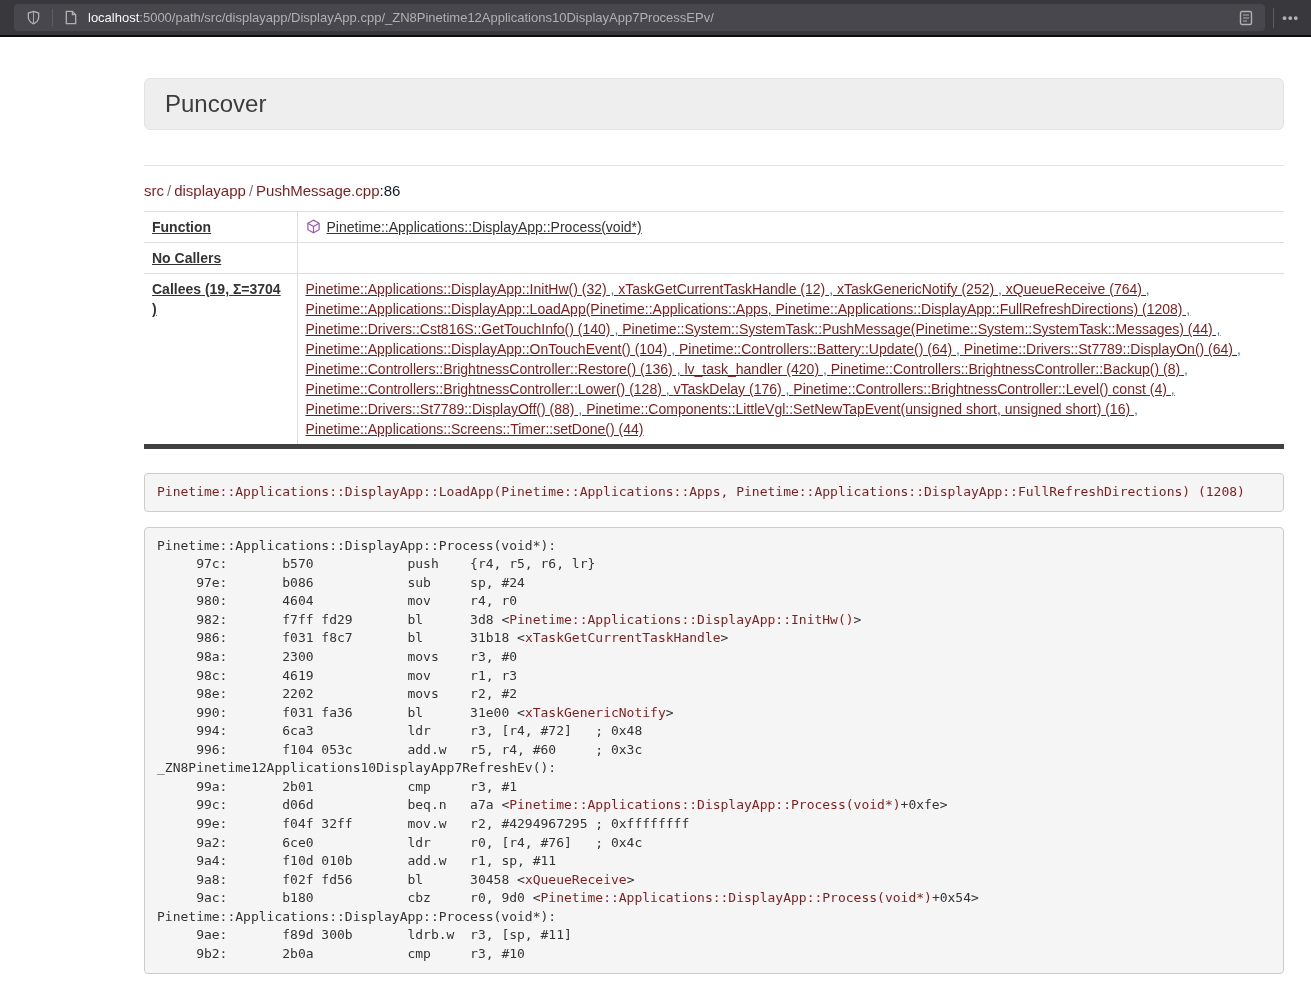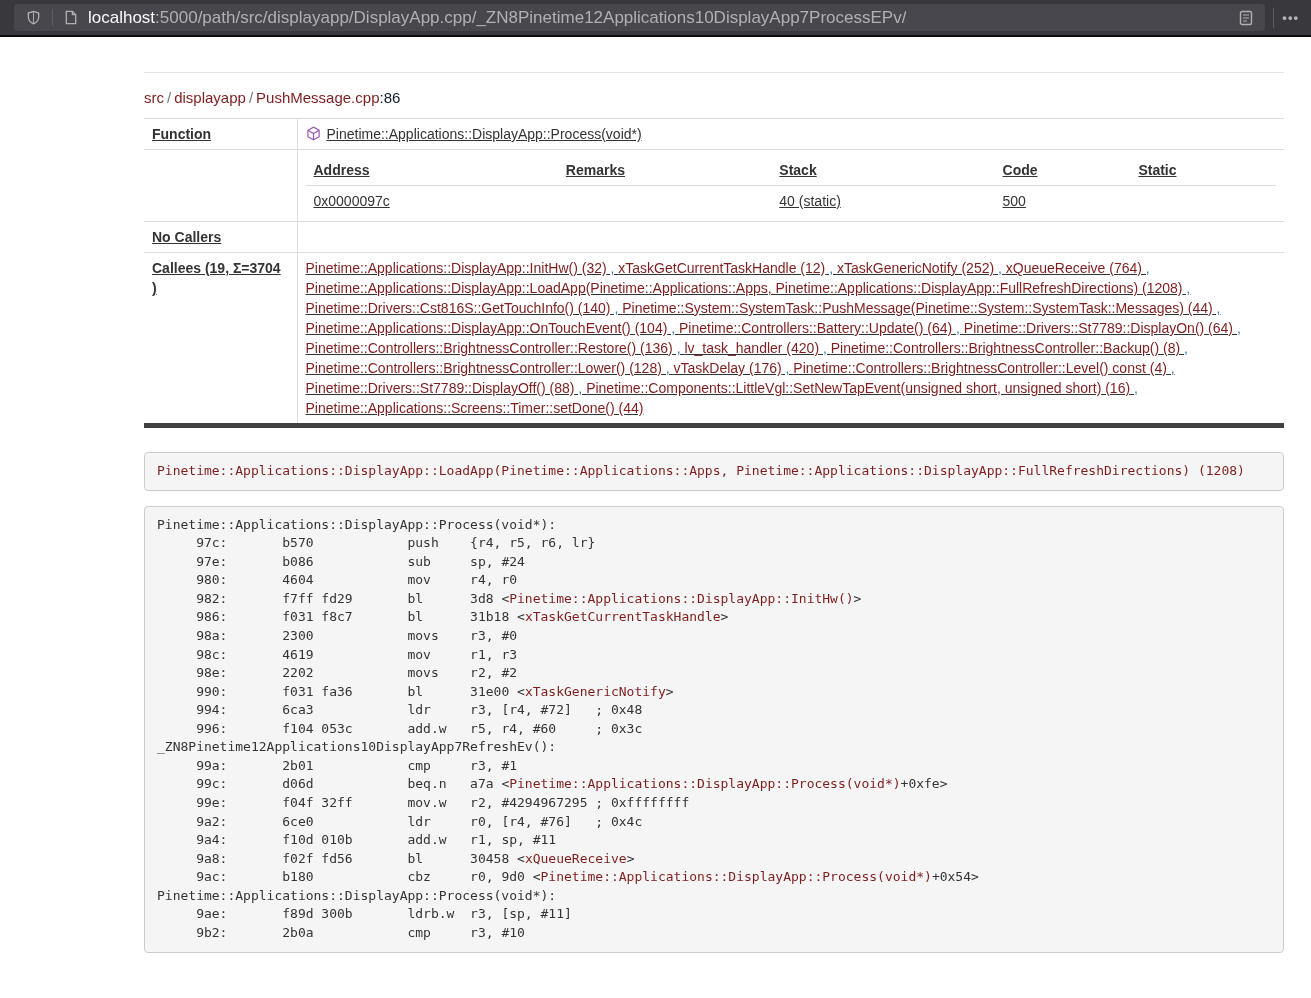--- a/index.html
+++ b/index.html
@@ -9,21 +9,21 @@
     background:#fff; color:#333;
     font-family:"Liberation Sans", sans-serif; font-size:14px;
   }
   
   .browser-bar{
     height:35px; background:#38383d; display:flex; align-items:center;
   }
   .url-bar{
     margin-left:14px; height:27px; flex:1; background:#47474d;
     border-radius:4px; display:flex; align-items:center;
-    color:#b1b1b3; font-size:17px; padding:0 8px; min-width:0;
+    color:#b1b1b3; font-size:13px; padding:0 8px; min-width:0;
   }
   .chrome-sep{ width:1px; height:17px; background:#5c5c61; margin:0 7px; }
   .url-text{ white-space:nowrap; overflow:hidden; margin-left:6px; }
   .url-host{ color:#f9f9fa; }
   .toolbar-right{ display:flex; align-items:center; }
   .toolbar-divider{ width:1px; height:20px; background:#5c5c61; margin:0 8px; }
   .menu-dots{ color:#b1b1b3; font-size:13px; letter-spacing:1px; margin-right:12px; font-weight:bold; }
   .icon-btn{ display:flex; align-items:center; justify-content:center; padding:0 4px; }
   .chrome-bottom{ height:2px; background:#0c0c0d; }
   
@@ -92,61 +92,39 @@
   </div>
   <div class="toolbar-right">
     <span class="toolbar-divider"></span>
     <span class="menu-dots">•••</span>
   </div>
 </div>
 <div class="chrome-bottom"></div>
 
 <div class="page">
 
+  <div class="title-panel">
+    <h1>Puncover</h1>
+  </div>
 
   <hr>
 
   <div class="breadcrumb">
     <a href="#">src</a><span class="sep">/</span><a href="#">displayapp</a><span class="sep">/</span><a href="#">PushMessage.cpp</a><span class="linenum">:86</span>
   </div>
 
   <table class="fn">
     <tbody>
       <tr>
         <th class="rowhead">Function</th>
         <td class="fn-name-cell">
           <svg width="15" height="15" viewBox="0 0 16 16" fill="none" stroke="#9b59b6" stroke-width="1.3">
             <path d="M8 1.2 L14 4.6 V11.4 L8 14.8 L2 11.4 V4.6 Z"></path>
             <path d="M2 4.6 L8 8 L14 4.6 M8 8 V14.8"></path>
           </svg><span>Pinetime::Applications::DisplayApp::Process(void*)</span>
-        </td>
-      </tr>
-      <tr>
-        <th class="rowhead"></th>
-        <td class="nested-wrap">
-          <table class="inner">
-            <thead>
-              <tr>
-                <th class="col-address">Address</th>
-                <th class="col-remarks">Remarks</th>
-                <th class="col-stack">Stack</th>
-                <th class="col-code">Code</th>
-                <th class="col-static">Static</th>
-              </tr>
-            </thead>
-            <tbody>
-              <tr>
-                <td>0x0000097c</td>
-                <td></td>
-                <td>40 (static)</td>
-                <td>500</td>
-                <td></td>
-              </tr>
-            </tbody>
-          </table>
         </td>
       </tr>
       <tr>
         <th class="rowhead">No Callers</th>
         <td></td>
       </tr>
       <tr>
         <th class="rowhead">Callees (19, Σ=3704 )</th>
         <td class="callees"><a href="#">Pinetime::Applications::DisplayApp::InitHw() (32)</a><span class="callee-sep"> , </span><a href="#">xTaskGetCurrentTaskHandle (12)</a><span class="callee-sep"> , </span><a href="#">xTaskGenericNotify (252)</a><span class="callee-sep"> , </span><a href="#">xQueueReceive (764)</a><span class="callee-sep"> , </span><a href="#">Pinetime::Applications::DisplayApp::LoadApp(Pinetime::Applications::Apps, Pinetime::Applications::DisplayApp::FullRefreshDirections) (1208)</a><span class="callee-sep"> , </span><a href="#">Pinetime::Drivers::Cst816S::GetTouchInfo() (140)</a><span class="callee-sep"> , </span><a href="#">Pinetime::System::SystemTask::PushMessage(Pinetime::System::SystemTask::Messages) (44)</a><span class="callee-sep"> , </span><a href="#">Pinetime::Applications::DisplayApp::OnTouchEvent() (104)</a><span class="callee-sep"> , </span><a href="#">Pinetime::Controllers::Battery::Update() (64)</a><span class="callee-sep"> , </span><a href="#">Pinetime::Drivers::St7789::DisplayOn() (64)</a><span class="callee-sep"> , </span><a href="#">Pinetime::Controllers::BrightnessController::Restore() (136)</a><span class="callee-sep"> , </span><a href="#">lv_task_handler (420)</a><span class="callee-sep"> , </span><a href="#">Pinetime::Controllers::BrightnessController::Backup() (8)</a><span class="callee-sep"> , </span><a href="#">Pinetime::Controllers::BrightnessController::Lower() (128)</a><span class="callee-sep"> , </span><a href="#">vTaskDelay (176)</a><span class="callee-sep"> , </span><a href="#">Pinetime::Controllers::BrightnessController::Level() const (4)</a><span class="callee-sep"> , </span><a href="#">Pinetime::Drivers::St7789::DisplayOff() (88)</a><span class="callee-sep"> , </span><a href="#">Pinetime::Components::LittleVgl::SetNewTapEvent(unsigned short, unsigned short) (16)</a><span class="callee-sep"> , </span><a href="#">Pinetime::Applications::Screens::Timer::setDone() (44)</a></td>
       </tr>

